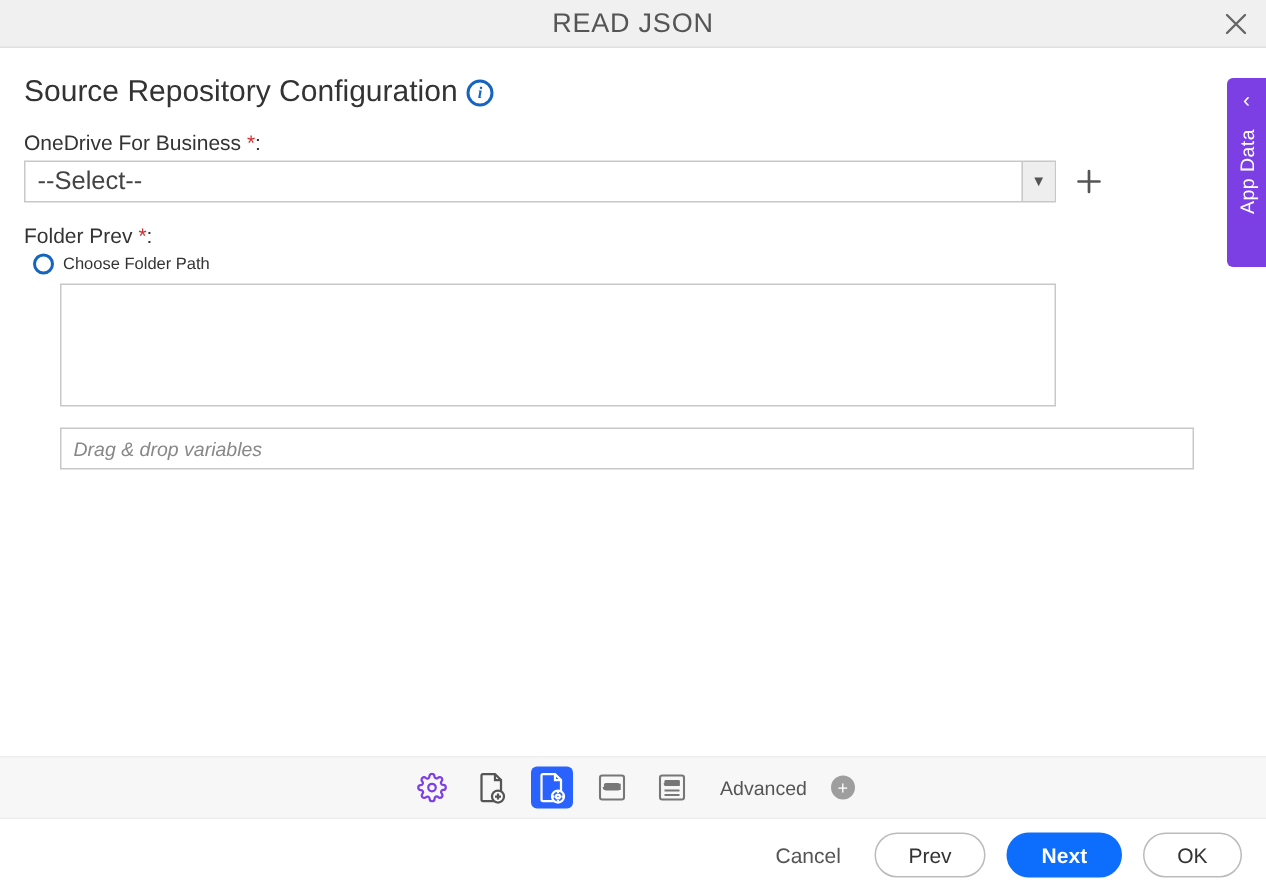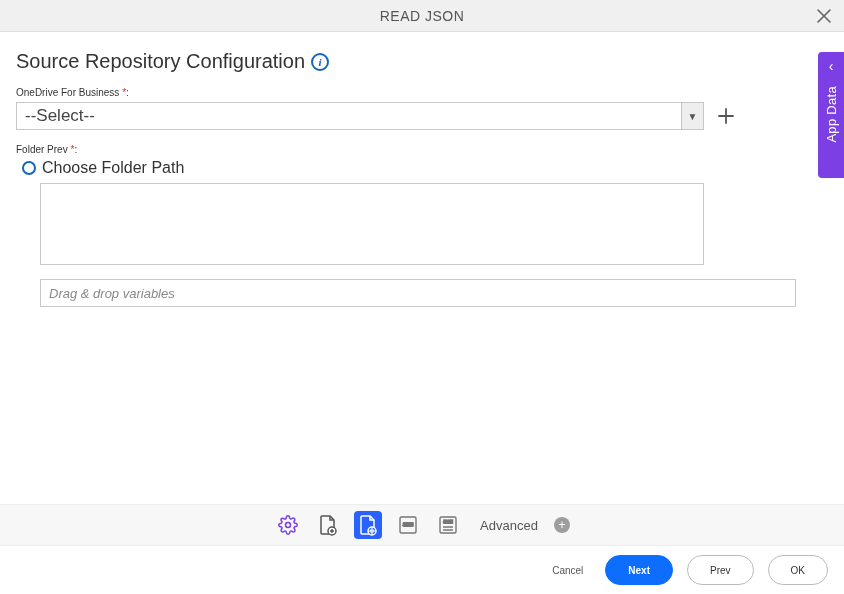--- a/index.html
+++ b/index.html
@@ -16,21 +16,21 @@
   .header {
     background: #f0f0f0;
     height: 32px;
     display: flex;
     align-items: center;
     justify-content: center;
     position: relative;
     border-bottom: 1px solid #e0e0e0;
   }
   .header-title {
-    font-size: 14px;
+    font-size: 18px;
     color: #555;
     letter-spacing: 0.5px;
   }
   .close-btn {
     position: absolute;
     right: 10px;
     top: 6px;
     cursor: pointer;
     font-size: 18px;
     color: #666;
@@ -62,21 +62,21 @@
     display:inline-flex;
     align-items:center;
     justify-content:center;
     color:#1565c0;
     font-size:11px;
     font-weight:bold;
     font-style: italic;
     font-family: Georgia, serif;
   }
   .field-label {
-    font-size: 10px;
+    font-size: 14px;
     color: #333;
     margin-bottom:4px;
   }
   .req { color: #d32f2f; }
   .select-row {
     display:flex;
     align-items:center;
     gap:10px;
     margin-bottom:14px;
   }
@@ -135,21 +135,21 @@
     justify-content:center;
     cursor:pointer;
   }
   .radio.unchecked { border-color:#1565c0; }
   .radio.checked::after {
     content:"";
     width:6px;height:6px;
     background:#1565c0;
     border-radius:50%;
   }
-  .radio-label { font-size:16px; color:#333; cursor:pointer;}
+  .radio-label { font-size:11px; color:#333; cursor:pointer;}
   .folder-box {
     margin-left:24px;
     width: 664px;
     height:82px;
     border:1px solid #c8c8c8;
     background:#fff;
     margin-bottom:14px;
   }
   .dynamic-input {
     margin-left:24px;
@@ -240,21 +240,21 @@
     align-items:center;
     justify-content:flex-end;
     gap:14px;
     padding-right:16px;
     background:#fff;
   }
   .btn {
     height:30px;
     padding:0 22px;
     border-radius:15px;
-    font-size:10px;
+    font-size:14px;
     cursor:pointer;
     display:flex;align-items:center;justify-content:center;
     border:1px solid #bbb;
     background:#fff;
     color:#333;
   }
   .btn.link {
     border:none;
     background:transparent;
     color:#555;
@@ -364,16 +364,16 @@
       </svg>
   </div>
   <div class="adv">
     <span>Advanced</span>
     <span class="adv-plus">+</span>
   </div>
 </div>
 
 <div class="footer">
   <div class="btn link">Cancel</div>
+  <div class="btn">Prev</div>
   <div class="btn primary">Next</div>
-  <div class="btn">Prev</div>
   <div class="btn">OK</div>
 </div>
 
 </body></html>

